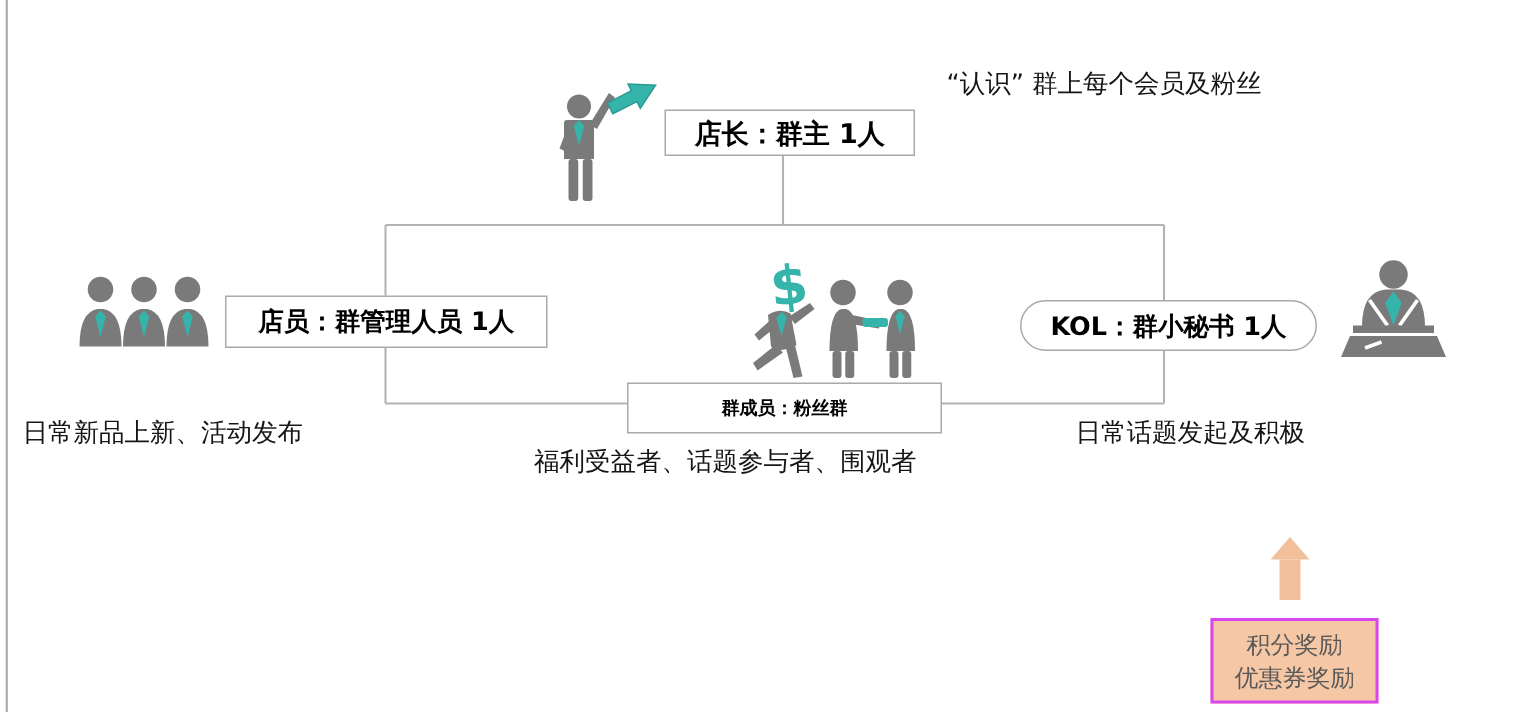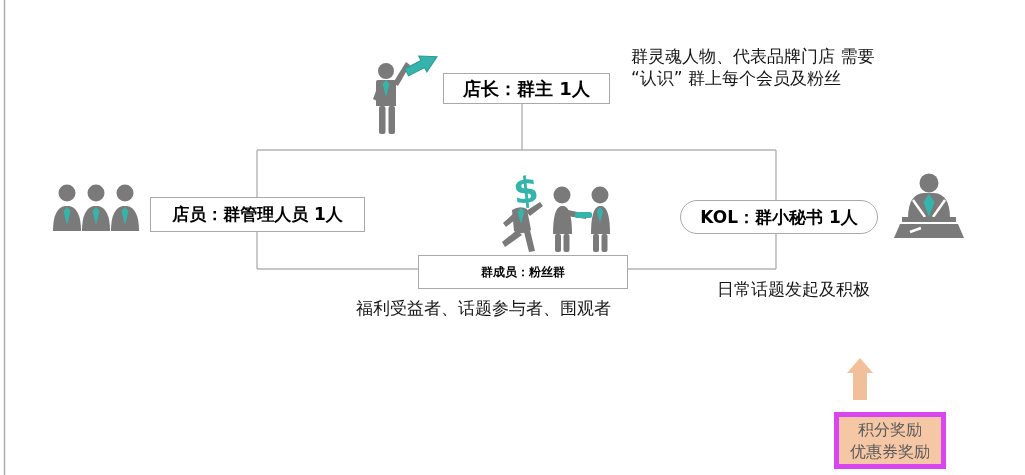--- a/index.html
+++ b/index.html
@@ -17,25 +17,24 @@
   #box-staff  {left:150px;top:197px;width:213px;height:33px;font-size:17px;}
   #box-kol    {left:680px;top:200px;width:196px;height:32px;font-size:17px;border-radius:17px;}
   #box-members{left:418px;top:255px;width:208px;height:32px;font-size:12px;}
   .note{position:absolute;color:#161616;font-size:17px;line-height:24px;white-space:nowrap;}
   #note-owner  {left:631px;top:45px;line-height:22px;}
   #note-staff  {left:15px; top:277px;}
   #note-members{left:356px;top:296px;}
   #note-kol    {left:717px;top:277px;}
   #reward-box{
     position:absolute;left:807px;top:412px;width:112px;height:57px;
-    background:#f6c7a5;border:5px solid #d946ef;box-sizing:border-box;
+    background:#f6c7a5;border:2px solid #d946ef;box-sizing:border-box;
     color:#595959;font-size:16px;line-height:22px;
     display:flex;flex-direction:column;align-items:center;justify-content:center;
     white-space:nowrap;
-    margin-left:27px;
   }
 </style>
 </head>
 <body>
 
 <div id="stage">
 
   <svg class="abs" style="left:0;top:0;" width="1025" height="475" viewBox="0 0 1025 475">
     <line x1="4.5" y1="0" x2="4.5" y2="475" stroke="#a8a8a8" stroke-width="1.4"></line>
     <line x1="522" y1="84" x2="522" y2="150" stroke="#b3b3b3" stroke-width="1.4"></line>
@@ -123,24 +122,24 @@
     <path d="M7,52 L65,52 L71,66 L1,66 Z" fill="#7a7a7a"></path>
     <line x1="17" y1="60" x2="28" y2="56" stroke="#ffffff" stroke-width="2.5"></line>
   </svg>
 
   <div class="box" id="box-owner">店长：群主 1人</div>
   <div class="box" id="box-staff">店员：群管理人员 1人</div>
   <div class="box" id="box-kol">KOL：群小秘书 1人</div>
   <div class="box" id="box-members">群成员：粉丝群</div>
 
   <div class="note" id="note-owner">
-    <div>群灵魂人物、代表品牌门店 需要</div>
     <div>“认识” 群上每个会员及粉丝</div>
   </div>
   <div class="note" id="note-staff">
+    <div>日常新品上新、活动发布</div>
   </div>
   <div class="note" id="note-members">
     <div>福利受益者、话题参与者、围观者</div>
   </div>
   <div class="note" id="note-kol">
     <div>日常话题发起及积极</div>
   </div>
 
   <svg class="abs" style="left:847px;top:358px;" width="26" height="42" viewBox="0 0 26 42">
     <polygon points="13,0 26,15 0,15" fill="#f2bf9b"></polygon>

